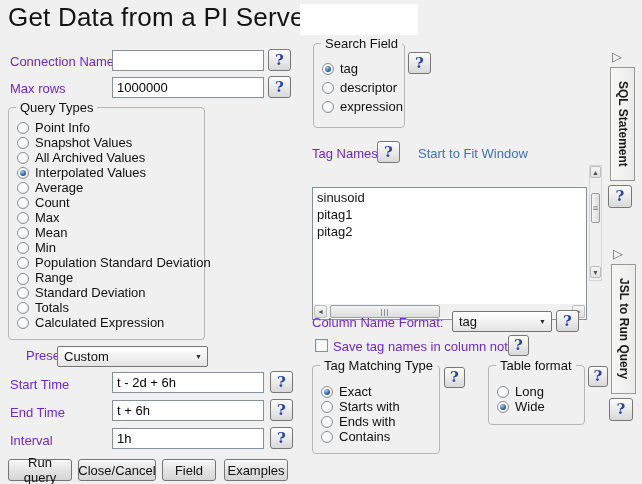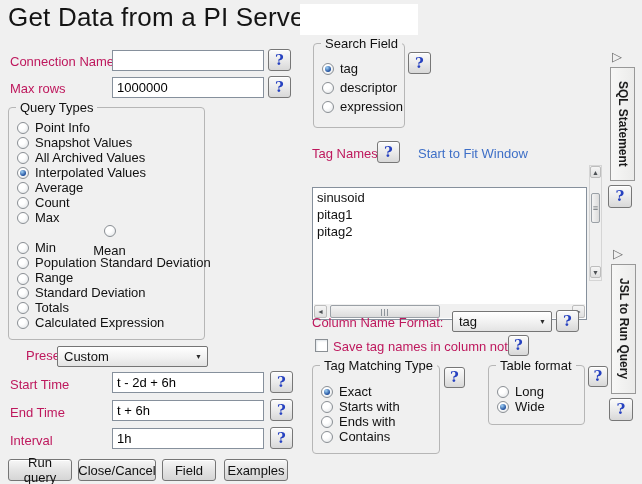--- a/index.html
+++ b/index.html
@@ -2,21 +2,21 @@
 <html><head>
 <meta charset="utf-8">
 <style>
   html,body{margin:0;padding:0;}
   .app{
     position:relative;width:642px;height:484px;background:#f0f0f0;
     font-family:"Liberation Sans",sans-serif;font-size:13px;color:#111;
     overflow:hidden;
   }
   .abs{position:absolute;}
-  .lbl{white-space:nowrap;color:#be185d;}
+  .lbl{white-space:nowrap;color:#6d28d9;}
   .title{font-size:26px;color:#141414;letter-spacing:0.2px;}
   .title-edit{background:#fff;}
   input.tinput{
     box-sizing:border-box;border:1px solid #86909c;background:#fff;
     font-family:"Liberation Sans",sans-serif;font-size:13px;padding:1px 4px;height:21px;
   }
   .helpbtn{
     box-sizing:border-box;width:23px;height:22px;border:1px solid #777;border-radius:3px;
     background:linear-gradient(#fbfbfb,#ececec 48%,#d8d8d8);
     box-shadow:inset 0 1px 0 #fff;
@@ -141,21 +141,21 @@
           <span class="radio-label">Average</span>
         </div>
         <div class="radio-row" style="height: 15px;">
           <span class="radio"></span>
           <span class="radio-label">Count</span>
         </div>
         <div class="radio-row" style="height: 15px; text-align: right;">
           <span class="radio"></span>
           <span class="radio-label">Max</span>
         </div>
-        <div class="radio-row" style="height: 15px; flex-direction: column;">
+        <div class="radio-row" style="height: 15px;">
           <span class="radio"></span>
           <span class="radio-label">Mean</span>
         </div>
         <div class="radio-row" style="height: 15px;">
           <span class="radio"></span>
           <span class="radio-label">Min</span>
         </div>
         <div class="radio-row" style="height: 15px;">
           <span class="radio"></span>
           <span class="radio-label">Population Standard Deviation</span>

